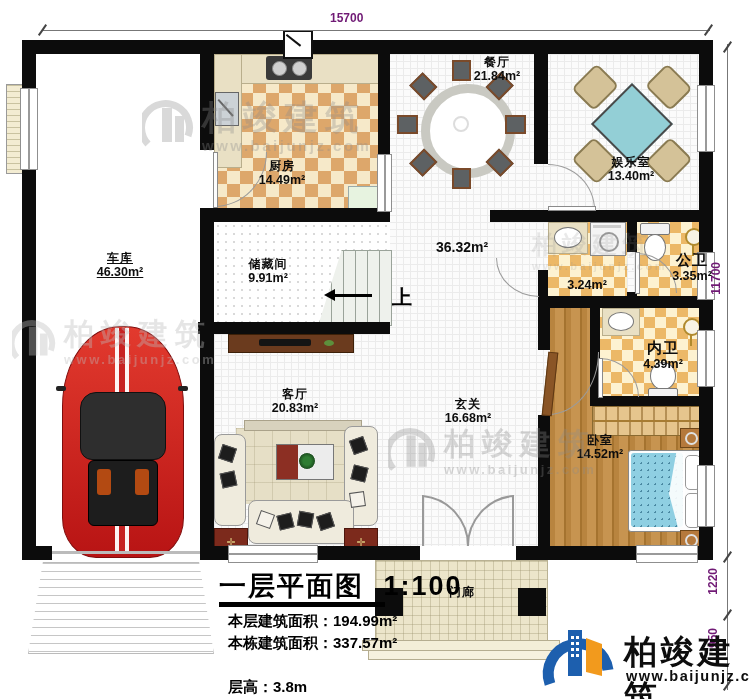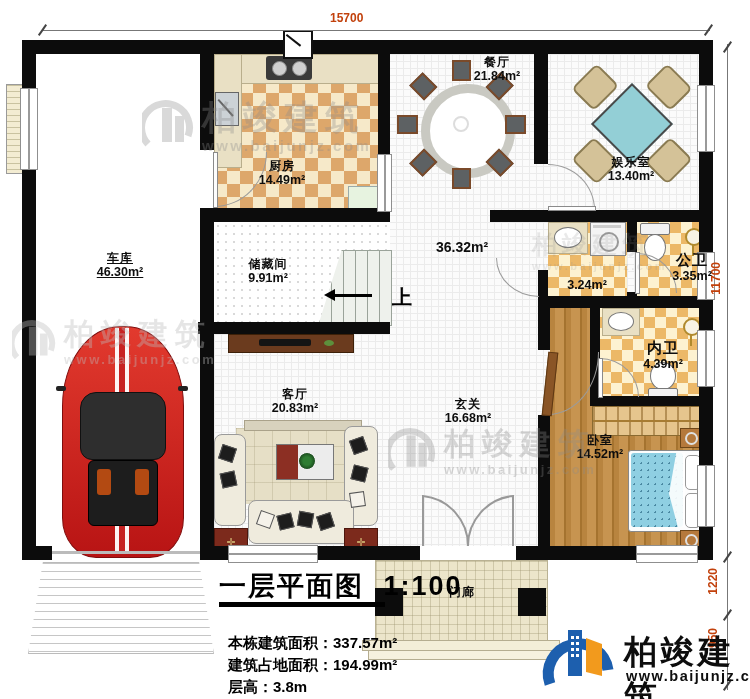--- a/index.html
+++ b/index.html
@@ -24,21 +24,21 @@
   .porch-floor{position:absolute;z-index:1;background-color:#ece5ca;
     background-image:linear-gradient(rgba(160,150,115,.38) 1px,transparent 1px),linear-gradient(90deg,rgba(160,150,115,.38) 1px,transparent 1px);
     background-size:9px 9px;border:1px solid #b9b193;}
   .counter{position:absolute;z-index:3;background:#e9e0c4;border:1px solid #b9ae8c;}
   
   .room-label{position:absolute;z-index:35;text-align:center;font-weight:bold;color:#0d0d0d;transform:translateX(-50%);line-height:1.12;}
   .room-label .rn{font-size:12px;letter-spacing:1px;}
   .room-label .ra{font-size:12.5px;}
   
   .dim-line{position:absolute;background:#777;z-index:30;}
-  .dim-text{position:absolute;font-size:12px;font-weight:bold;color:#c2410c;z-index:30;}
+  .dim-text{position:absolute;font-size:12px;font-weight:bold;color:#701a75;z-index:30;}
   .dim-text.v{writing-mode:vertical-rl;transform:rotate(180deg);}
   .tick{position:absolute;width:13px;height:2px;background:#444;transform:rotate(-55deg);z-index:30;}
   
   .arc{position:absolute;z-index:22;border-color:#9b9b9b;border-style:solid;border-width:0;background:transparent;}
   .q-tr{border-radius:0 100% 0 0;border-top-width:1.5px;border-right-width:1.5px;}
   .q-br{border-radius:0 0 100% 0;border-bottom-width:1.5px;border-right-width:1.5px;}
   .q-bl{border-radius:0 0 0 100%;border-bottom-width:1.5px;border-left-width:1.5px;}
   .leaf{position:absolute;background:#fdfdfd;border:1px solid #8a8a8a;z-index:23;}
   .toilet-tank{position:absolute;background:#f2f2f2;border:1px solid #777;border-radius:2px;z-index:10;}
   .toilet-bowl{position:absolute;background:#fff;border:1px solid #777;border-radius:50%;z-index:10;}
@@ -366,25 +366,25 @@
       <div class="wm-brand">柏竣建筑</div>
       <div class="wm-url">www.baijunjz.com</div>
     </div>
   </div>
 
   <div class="tb-title" style="left:219px;top:568px;">
     <span>一层平面图</span>
     <span style="margin-left:10px;">1:100</span>
   </div>
   <div class="tb-rule" style="left:219px;top:602px;width:166px;height:5px;"></div>
+  <div class="tb-row" style="left:228px;top:612px;">
+    <span>本层建筑面积：</span><span>194.99m²</span>
+  </div>
   <div class="tb-row" style="left:228px;top:634px;">
     <span>本栋建筑面积：</span><span>337.57m²</span>
-  </div>
-  <div class="tb-row" style="left:228px;top:656px;">
-    <span>建筑占地面积：</span><span>194.99m²</span>
   </div>
   <div class="tb-row" style="left:228px;top:678px;">
     <span>层高：</span><span>3.8m</span>
   </div>
 
   <svg class="abs" style="left:538px;top:618px;z-index:35;" width="82" height="78" viewBox="0 0 82 78">
     <path d="M12 66 A30 30 0 1 1 70 52" fill="none" stroke="#1d5fae" stroke-width="11"></path>
     <rect x="30" y="12" width="14" height="46" fill="#1d5fae"></rect>
     <rect x="33" y="18" width="8" height="34" fill="#ffffff" opacity="0"></rect>
     <g fill="#ffffff">

